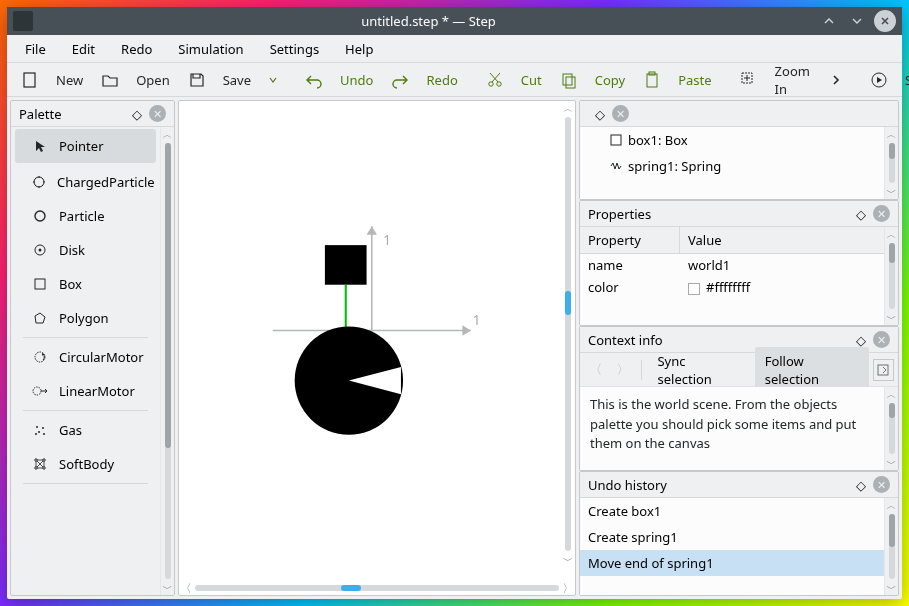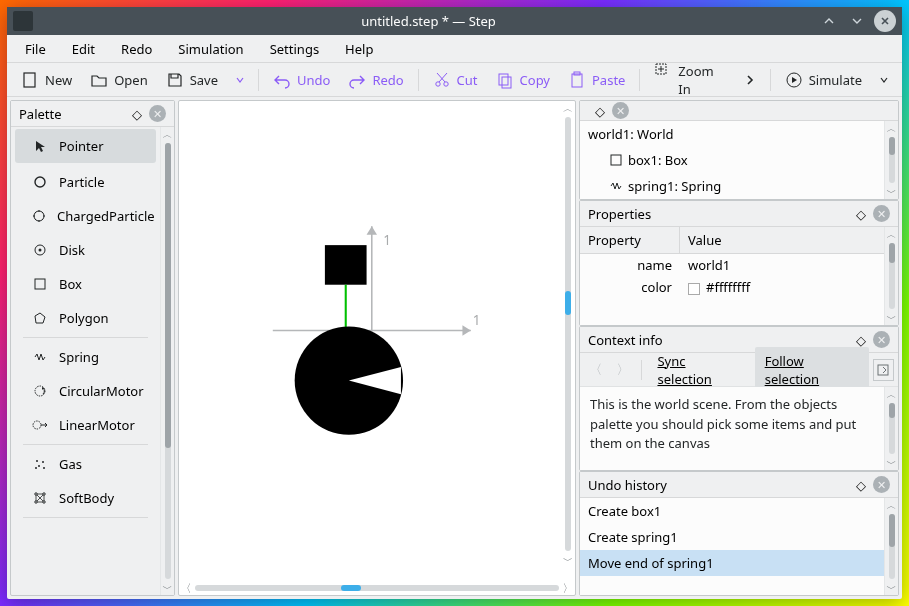--- a/index.html
+++ b/index.html
@@ -6,22 +6,22 @@
 body { width: 909px; height: 606px; overflow: hidden; background: linear-gradient(135deg,#ff6a00 0%,#ff2070 18%,#7a2cff 40%,#00c6ff 60%,#7cff00 80%,#ffff00 100%); }
 .window { position: absolute; inset: 7px; background: #eff0f1; border-radius: 2px; display: flex; flex-direction: column; box-shadow: 0 4px 20px rgba(0,0,0,0.3); }
 .titlebar { height: 28px; background: #475057; display: flex; align-items: center; color: #fcfcfc; }
 .titlebar .app-icon { width: 20px; height: 20px; margin: 0 6px; background: #2d3539; border-radius: 2px; }
 .titlebar .title { flex: 1; text-align: center; font-size: 13px; }
 .titlebar .win-btn { width: 22px; height: 22px; margin-right: 6px; display: flex; align-items: center; justify-content: center; color: #cfd6db; cursor: pointer; }
 .titlebar .win-btn.close { background: #cbd1d4; color: #475057; border-radius: 50%; }
 .menubar { height: 28px; display: flex; align-items: center; padding: 0 6px; gap: 2px; border-bottom: 1px solid #d7d8d9; }
 .menubar .menu-item { padding: 21px 12px; cursor: pointer; }
 .toolbar { height: 34px; display: flex; align-items: center; padding: 0 6px; gap: 2px; border-bottom: 1px solid #d7d8d9; }
-.tool-btn { display: flex; align-items: flex-start; gap: 6px; padding: 4px 8px; cursor: pointer; color: #232627; }
-.tool-btn.disabled { color: #8b5cf6; }
+.tool-btn { display: flex; align-items: center; gap: 17px; padding: 4px 8px; cursor: pointer; color: #232627; }
+.tool-btn.disabled { color: #4d7c0f; }
 .tool-btn .ico { width: 18px; height: 18px; display: inline-flex; align-items: center; justify-content: center; }
 .tool-sep { width: 1px; height: 22px; background: #d7d8d9; margin: 0 4px; }
 .content { flex: 1; display: flex; min-height: 0; }
 .panel { display: flex; flex-direction: column; background: #eff0f1; }
 .panel-header { height: 26px; display: flex; align-items: center; padding: 0 8px; border-bottom: 1px solid #d7d8d9; background: #eff0f1; }
 .panel-header .ph-title { flex: 1; }
 .panel-header .ph-btn { width: 16px; height: 16px; margin-left: 4px; display: flex; align-items: center; justify-content: center; cursor: pointer; }
 .panel-header .ph-close { background: #abb1b5; color: #eff0f1; border-radius: 50%; font-size: 11px; width: 17px; height: 17px; }
 .left-col { width: 165px; border: 1px solid #c5c9cb; margin: 3px 0 3px 3px; border-radius: 2px; display: flex; flex-direction: column; }
 .palette-body { flex: 1; display: flex; min-height: 0; }
@@ -49,25 +49,25 @@
 .right-panel + .right-panel { margin-top: 0px; }
 .tree-body, .props-body, .ctx-body, .undo-body { display: flex; }
 .tree-list, .props-table, .ctx-content, .undo-list { flex: 1; background: #fcfcfc; overflow: hidden; }
 .tree-item { padding: 4px 8px; display: flex; align-items: center; gap: 6px; }
 .tree-item.indent { padding-left: 30px; }
 .props-head { display: flex; background: #eff0f1; border-bottom: 1px solid #d7d8d9; }
 .props-head > div { padding: 4px 8px; }
 .props-head .col-a { width: 100px; border-right: 1px solid #d7d8d9; }
 .props-row { display: flex; }
 .props-row > div { padding: 2px 8px; }
-.props-row .col-a { width: 100px; text-align: right; }
+.props-row .col-a { width: 100px; }
 .ctx-tools { height: 34px; display: flex; align-items: center; padding: 0 4px; gap: 4px; border-bottom: 1px solid #e0e2e3; background: #eff0f1; }
 .ctx-tools .nav-btn { width: 24px; height: 24px; display: flex; align-items: center; justify-content: center; color: #b8bcbf; cursor: pointer; }
 .ctx-tools .ctx-sep { width: 1px; height: 20px; background: #d7d8d9; margin: 0 2px; }
-.ctx-tools .ctx-btn { padding: 5px 10px; cursor: pointer; text-decoration: underline; }
+.ctx-tools .ctx-btn { padding: 5px 10px; cursor: pointer; }
 .ctx-tools .ctx-btn.active { background: #dcdfe1; border-radius: 2px; }
 .ctx-tools .more-btn { margin-left: auto; width: 22px; height: 22px; border: 1px solid #c5c9cb; display: flex; align-items: center; justify-content: center; cursor: pointer; }
 .ctx-text { padding: 8px 10px; line-height: 1.5; color: #232627; }
 .undo-item { padding: 4px 8px; }
 .undo-item.selected { background: #c8e0f4; }
 svg { display: block; }
 </style>
 </head>
 <body>
 
@@ -224,38 +224,38 @@
           <div class="pal-item selected">
               <span class="pi-icon">
                 <svg width="14" height="14" viewBox="0 0 14 14">
                   <path d="M3 2 L3 12 L6 9 L8 13 L10 12 L8 8 L12 8 Z" fill="#232627"></path>
                 </svg>
               </span>
               <span>Pointer</span>
             </div>
           <div class="pal-item">
               <span class="pi-icon">
-                <svg width="14" height="14" viewBox="0 0 14 14">
-                  <circle cx="7" cy="7" r="5" fill="none" stroke="#232627" stroke-width="1.4"></circle>
-                </svg>
-              </span>
-              <span>Particle</span>
-            </div>
-          <div class="pal-item">
-              <span class="pi-icon">
                 <svg width="16" height="16" viewBox="0 0 16 16">
                   <circle cx="8" cy="8" r="5" fill="none" stroke="#232627"></circle>
                   <path d="M8 2 V4 M8 12 V14 M2 8 H4 M12 8 H14 M4 4 L5 5 M11 11 L12 12 M12 4 L11 5 M5 11 L4 12" stroke="#232627"></path>
                 </svg>
               </span>
               <span>ChargedParticle</span>
             </div>
           <div class="pal-item">
               <span class="pi-icon">
                 <svg width="14" height="14" viewBox="0 0 14 14">
+                  <circle cx="7" cy="7" r="5" fill="none" stroke="#232627" stroke-width="1.4"></circle>
+                </svg>
+              </span>
+              <span>Particle</span>
+            </div>
+          <div class="pal-item">
+              <span class="pi-icon">
+                <svg width="14" height="14" viewBox="0 0 14 14">
                   <circle cx="7" cy="7" r="5" fill="none" stroke="#232627"></circle>
                   <circle cx="7" cy="7" r="1.5" fill="#232627"></circle>
                 </svg>
               </span>
               <span>Disk</span>
             </div>
           <div class="pal-item">
               <span class="pi-icon">
                 <svg width="14" height="14" viewBox="0 0 14 14">
                   <rect x="2" y="2" width="10" height="10" fill="none" stroke="#232627"></rect>
@@ -265,28 +265,20 @@
             </div>
           <div class="pal-item">
               <span class="pi-icon">
                 <svg width="14" height="14" viewBox="0 0 14 14">
                   <path d="M3 12 L2 5 L7 2 L12 6 L10 12 Z" fill="none" stroke="#232627"></path>
                 </svg>
               </span>
               <span>Polygon</span>
             </div>
           <div class="pal-sep"></div>
-          <div class="pal-item">
-              <span class="pi-icon">
-                <svg width="14" height="14" viewBox="0 0 14 14">
-                  <path d="M2 7 L4 4 L6 10 L8 4 L10 10 L12 7" fill="none" stroke="#232627"></path>
-                </svg>
-              </span>
-              <span>Spring</span>
-            </div>
           <div class="pal-item">
               <span class="pi-icon">
                 <svg width="14" height="14" viewBox="0 0 14 14">
                   <circle cx="7" cy="7" r="5" fill="none" stroke="#232627" stroke-dasharray="1.5 1"></circle>
                   <path d="M10 4 A4 4 0 0 1 10 10" stroke="#232627" fill="none"></path>
                   <path d="M9 3 L11 4 L9 6" fill="#232627"></path>
                 </svg>
               </span>
               <span>CircularMotor</span>
             </div>
@@ -371,23 +363,20 @@
 
     <div class="right-col">
 
       <div class="right-panel" style="height:100px">
         <div class="panel-header">
           <span class="ph-btn">◇</span>
           <span class="ph-btn ph-close">✕</span>
         </div>
         <div class="tree-body" style="flex:1">
           <div class="tree-list">
-            <div class="tree-item">
-                <span>world1: World</span>
-              </div>
             <div class="tree-item indent">
                 <span>
                   <svg width="12" height="12" viewBox="0 0 12 12">
                     <rect x="1" y="1" width="10" height="10" fill="none" stroke="#232627"></rect>
                   </svg>
                 </span>
                 <span>box1: Box</span>
               </div>
             <div class="tree-item indent">
                 <span>

